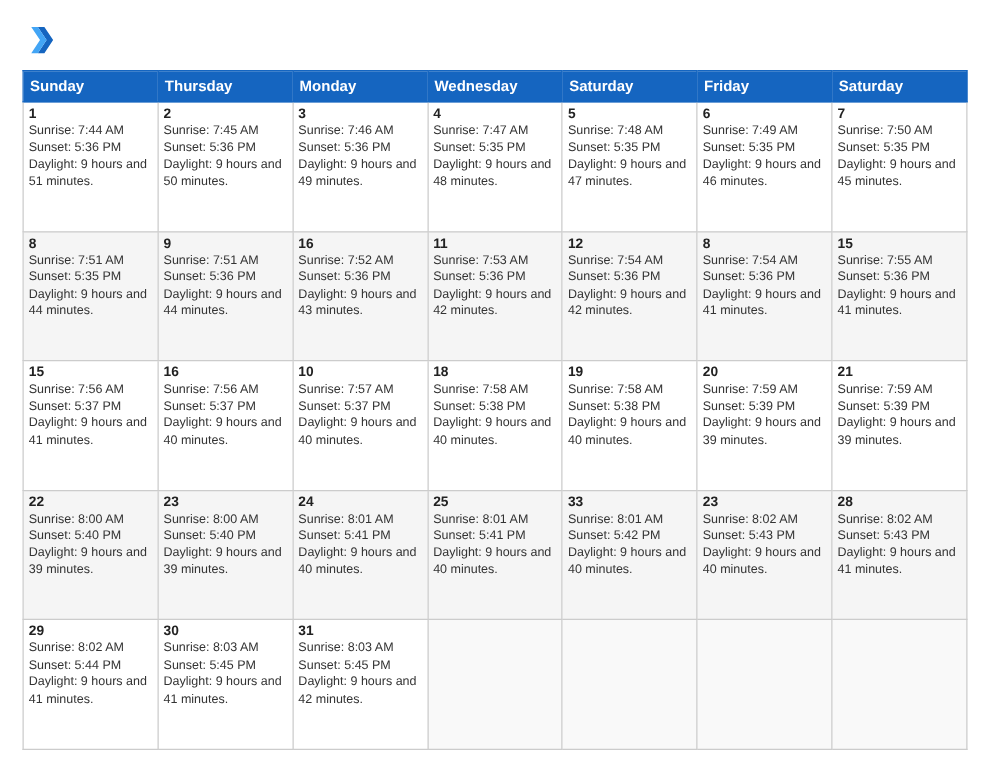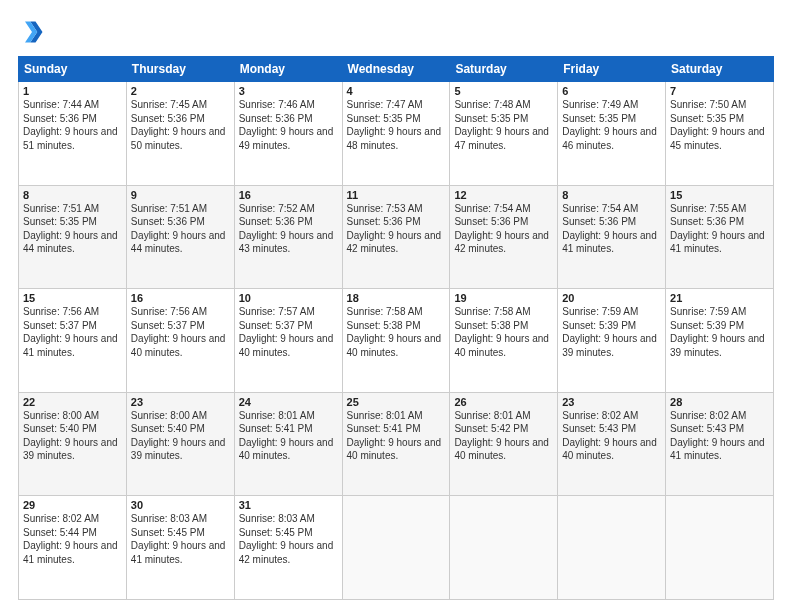--- a/index.html
+++ b/index.html
@@ -231,21 +231,21 @@
           </td>
           <td>
             <span class="day-num">24</span>
             <div class="day-content">Sunrise: 8:01 AM<br>Sunset: 5:41 PM<br>Daylight: 9 hours and 40 minutes.</div>
           </td>
           <td>
             <span class="day-num">25</span>
             <div class="day-content">Sunrise: 8:01 AM<br>Sunset: 5:41 PM<br>Daylight: 9 hours and 40 minutes.</div>
           </td>
           <td>
-            <span class="day-num">26</span>
+            <span class="day-num">33</span>
             <div class="day-content">Sunrise: 8:01 AM<br>Sunset: 5:42 PM<br>Daylight: 9 hours and 40 minutes.</div>
           </td>
           <td>
             <span class="day-num">23</span>
             <div class="day-content">Sunrise: 8:02 AM<br>Sunset: 5:43 PM<br>Daylight: 9 hours and 40 minutes.</div>
           </td>
           <td>
             <span class="day-num">28</span>
             <div class="day-content">Sunrise: 8:02 AM<br>Sunset: 5:43 PM<br>Daylight: 9 hours and 41 minutes.</div>
           </td>

